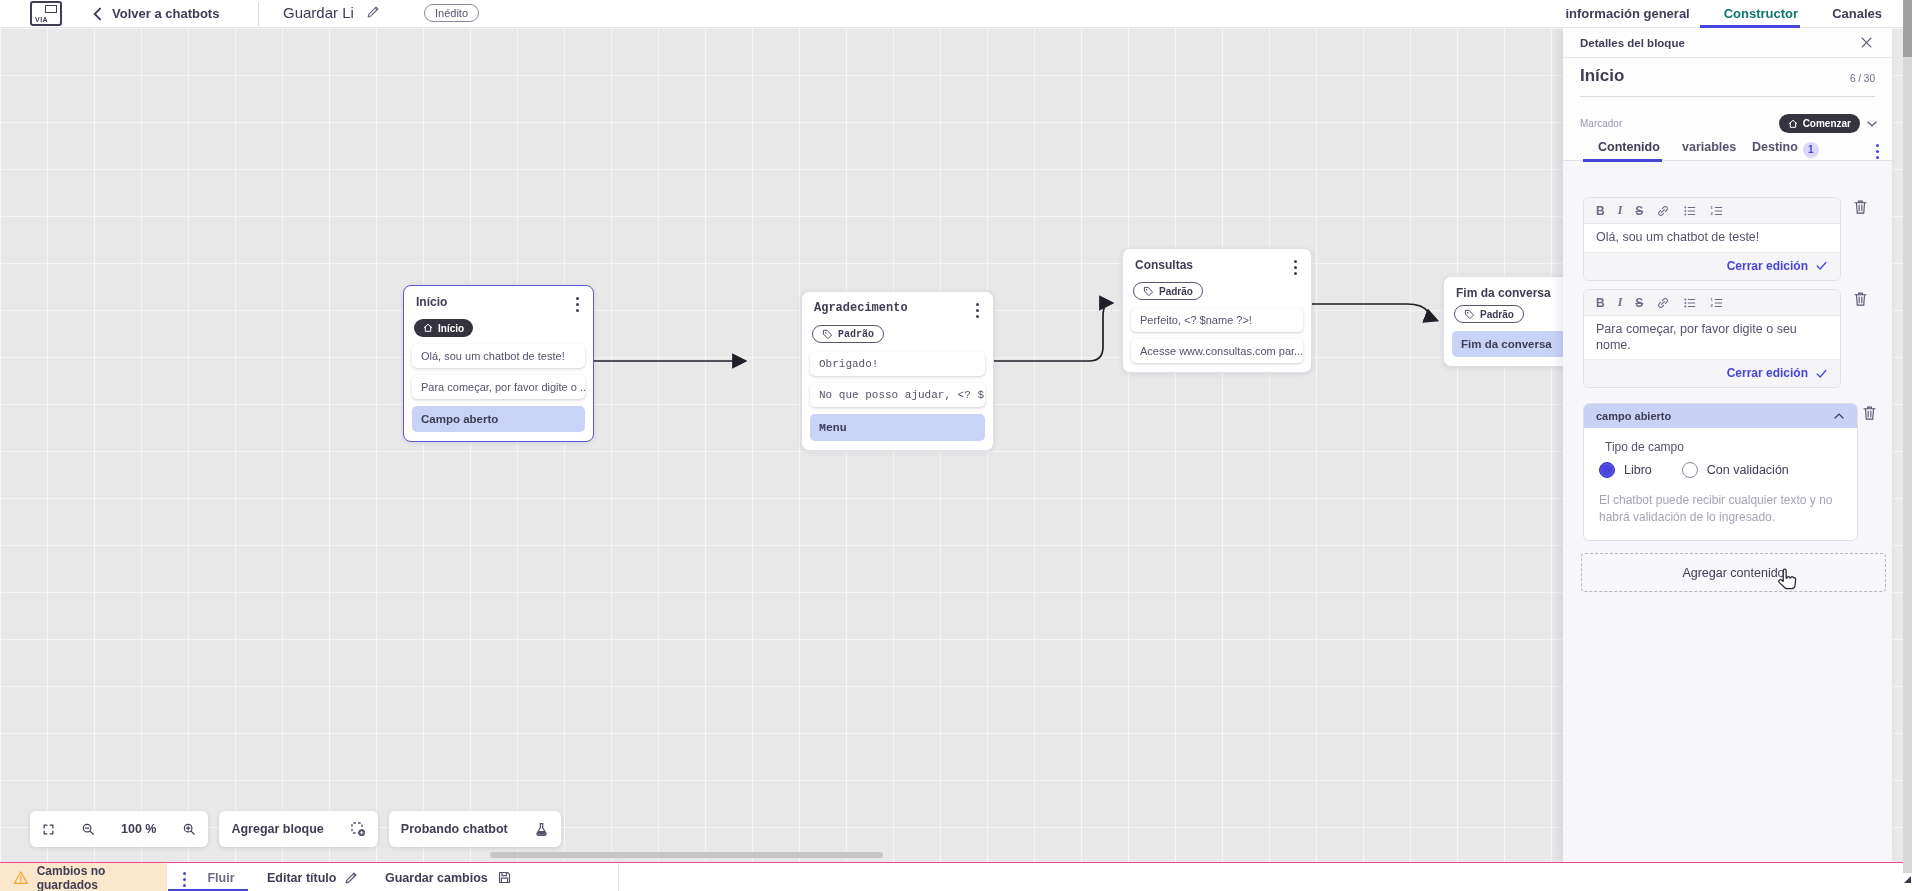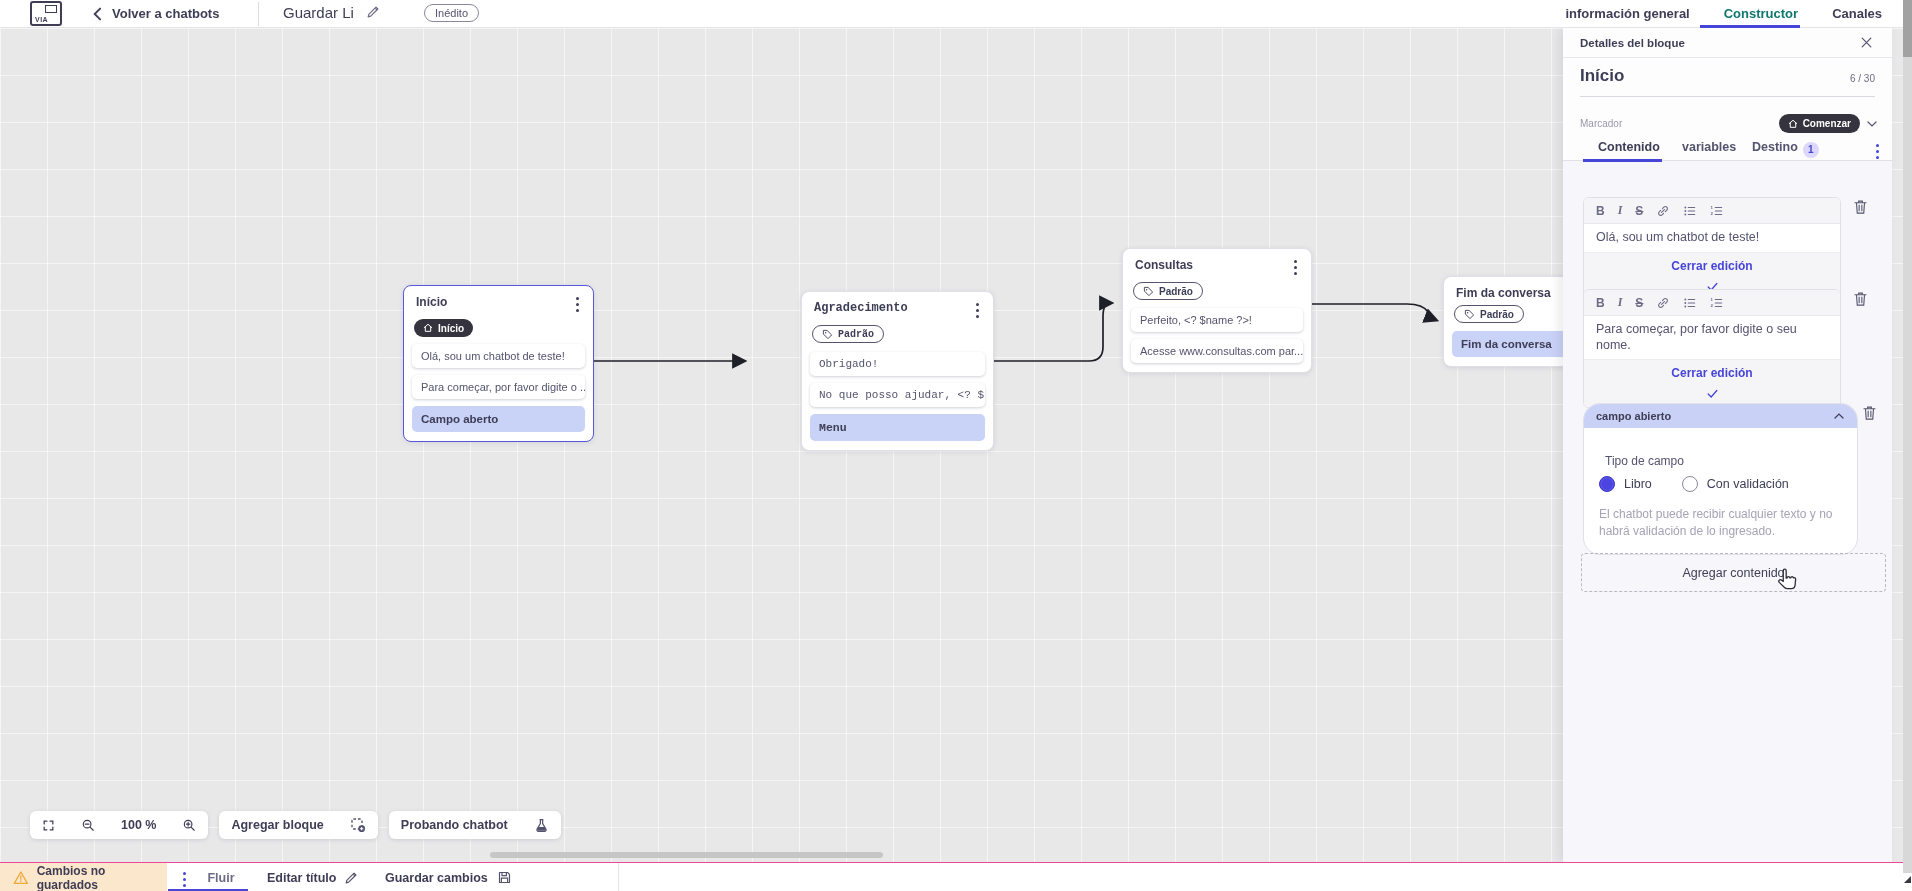--- a/index.html
+++ b/index.html
@@ -48,21 +48,21 @@
   .pill.dark { background:#34333e; color:#fff; }
   .pill.outline { background:#fff; border:1px solid #55536e; color:#3f3d56; }
   .msg-card { margin-top:7px; background:#fff; border-radius:5px; box-shadow:0 1px 3px rgba(40,40,70,.22);
               padding:6px 9px; font-size:11px; color:#55536e; white-space:nowrap; overflow:hidden; }
   .action-row { margin-top:7px; background:#c9d3f7; border-radius:5px; padding:7px 9px;
                 font-size:11.5px; font-weight:700; color:#3f3d56; white-space:nowrap; }
 
   
   .cv-toolbar { position:absolute; left:30px; top:783px; display:flex; gap:11px; z-index:6; }
   .cv-card { background:#fff; border-radius:6px; box-shadow:0 1px 4px rgba(40,40,70,.15);
-             height:28px; display:flex; align-items:center; gap:26px; padding:0 12px;
+             height:36px; display:flex; align-items:center; gap:26px; padding:0 12px;
              font-size:12.5px; font-weight:700; color:#3f3d56; cursor:pointer; }
   .zoom-val { font-size:12.5px; font-weight:700; }
 
   .h-scroll-thumb { position:absolute; left:490px; top:824px; width:393px; height:6px;
                     border-radius:3px; background:#c6c6c6; z-index:7; }
 
   
   .panel { position:absolute; left:1563px; top:28px; width:329px; height:834px; background:#f7f6fa;
            box-shadow:-4px 0 10px rgba(40,40,70,.10); z-index:20; }
   .panel-hdr { position:absolute; left:0; top:0; width:329px; height:30px; background:#fdfdfe;
@@ -92,31 +92,31 @@
 
   .editor { position:absolute; left:20px; width:258px; background:#fff; border:1px solid #e0e0e6;
             border-radius:6px; overflow:hidden; }
   .ed-toolbar { display:flex; align-items:center; gap:13px; height:26px; padding:0 12px;
                 background:#f5f5f8; border-bottom:1px solid #e7e7ed; color:#6d6b85; }
   .ed-ico { font-size:12px; font-weight:700; cursor:pointer; display:flex; align-items:center; }
   .ed-ico.it { font-style:italic; font-family:"Liberation Serif", serif; }
   .ed-ico.st { text-decoration:line-through; }
   .ed-text { padding:6px 12px; font-size:12.5px; color:#55536e; background:#fff; line-height:1.25; }
   .ed-footer { background:#f5f5f8; border-top:1px solid #ececf1; padding:6px 12px 7px;
-               display:flex; justify-content:flex-end; align-items:center; gap:7px;flex-direction:column; }
+               display:flex; justify-content:flex-end; align-items:center; gap:7px; }
   .ed-close { font-size:12px; font-weight:700; color:#4745d8; cursor:pointer; }
   .trash { position:absolute; cursor:pointer; }
 
-  .field-box { position:absolute; left:20px; top:375px; width:275px; border-radius:17px; overflow:hidden;
+  .field-box { position:absolute; left:20px; top:375px; width:275px; border-radius:6px; overflow:hidden;
                border:1px solid #e0e0e6; background:#fff; }
   .field-head { background:#c9d2f6; height:24px; display:flex; align-items:center;
                 justify-content:space-between; padding:0 12px; cursor:pointer; }
   .field-head-label { font-size:11px; font-weight:700; color:#3f3d56; }
   .field-body { padding:10px 12px 13px 14px; }
-  .type-label { font-size:12px; color:#55536e; margin:16px 0 8px 7px; }
+  .type-label { font-size:12px; color:#55536e; margin:2px 0 8px 7px; }
   .radio-row { display:flex; align-items:center; gap:30px; margin-left:1px; }
   .radio-opt { display:flex; align-items:center; gap:9px; cursor:pointer; }
   .radio { width:16px; height:16px; border-radius:50%; border:1.6px solid #8a889c; background:#fff; }
   .radio.on { border:1.6px solid #3c35c9; background:#4b44e0; box-shadow:inset 0 0 0 1.5px #5a54e6; }
   .radio-label { font-size:12.5px; color:#3f3d56; }
   .helper { margin:14px 0 0 1px; font-size:12px; line-height:1.45; color:#a5a3b5; }
 
   .add-content { position:absolute; left:18px; top:525px; width:305px; height:39px;
                  border:1.5px dashed #b9b9c4; border-radius:4px; display:flex; align-items:center;
                  justify-content:center; font-size:12.5px; color:#3f3d56; cursor:pointer; }

